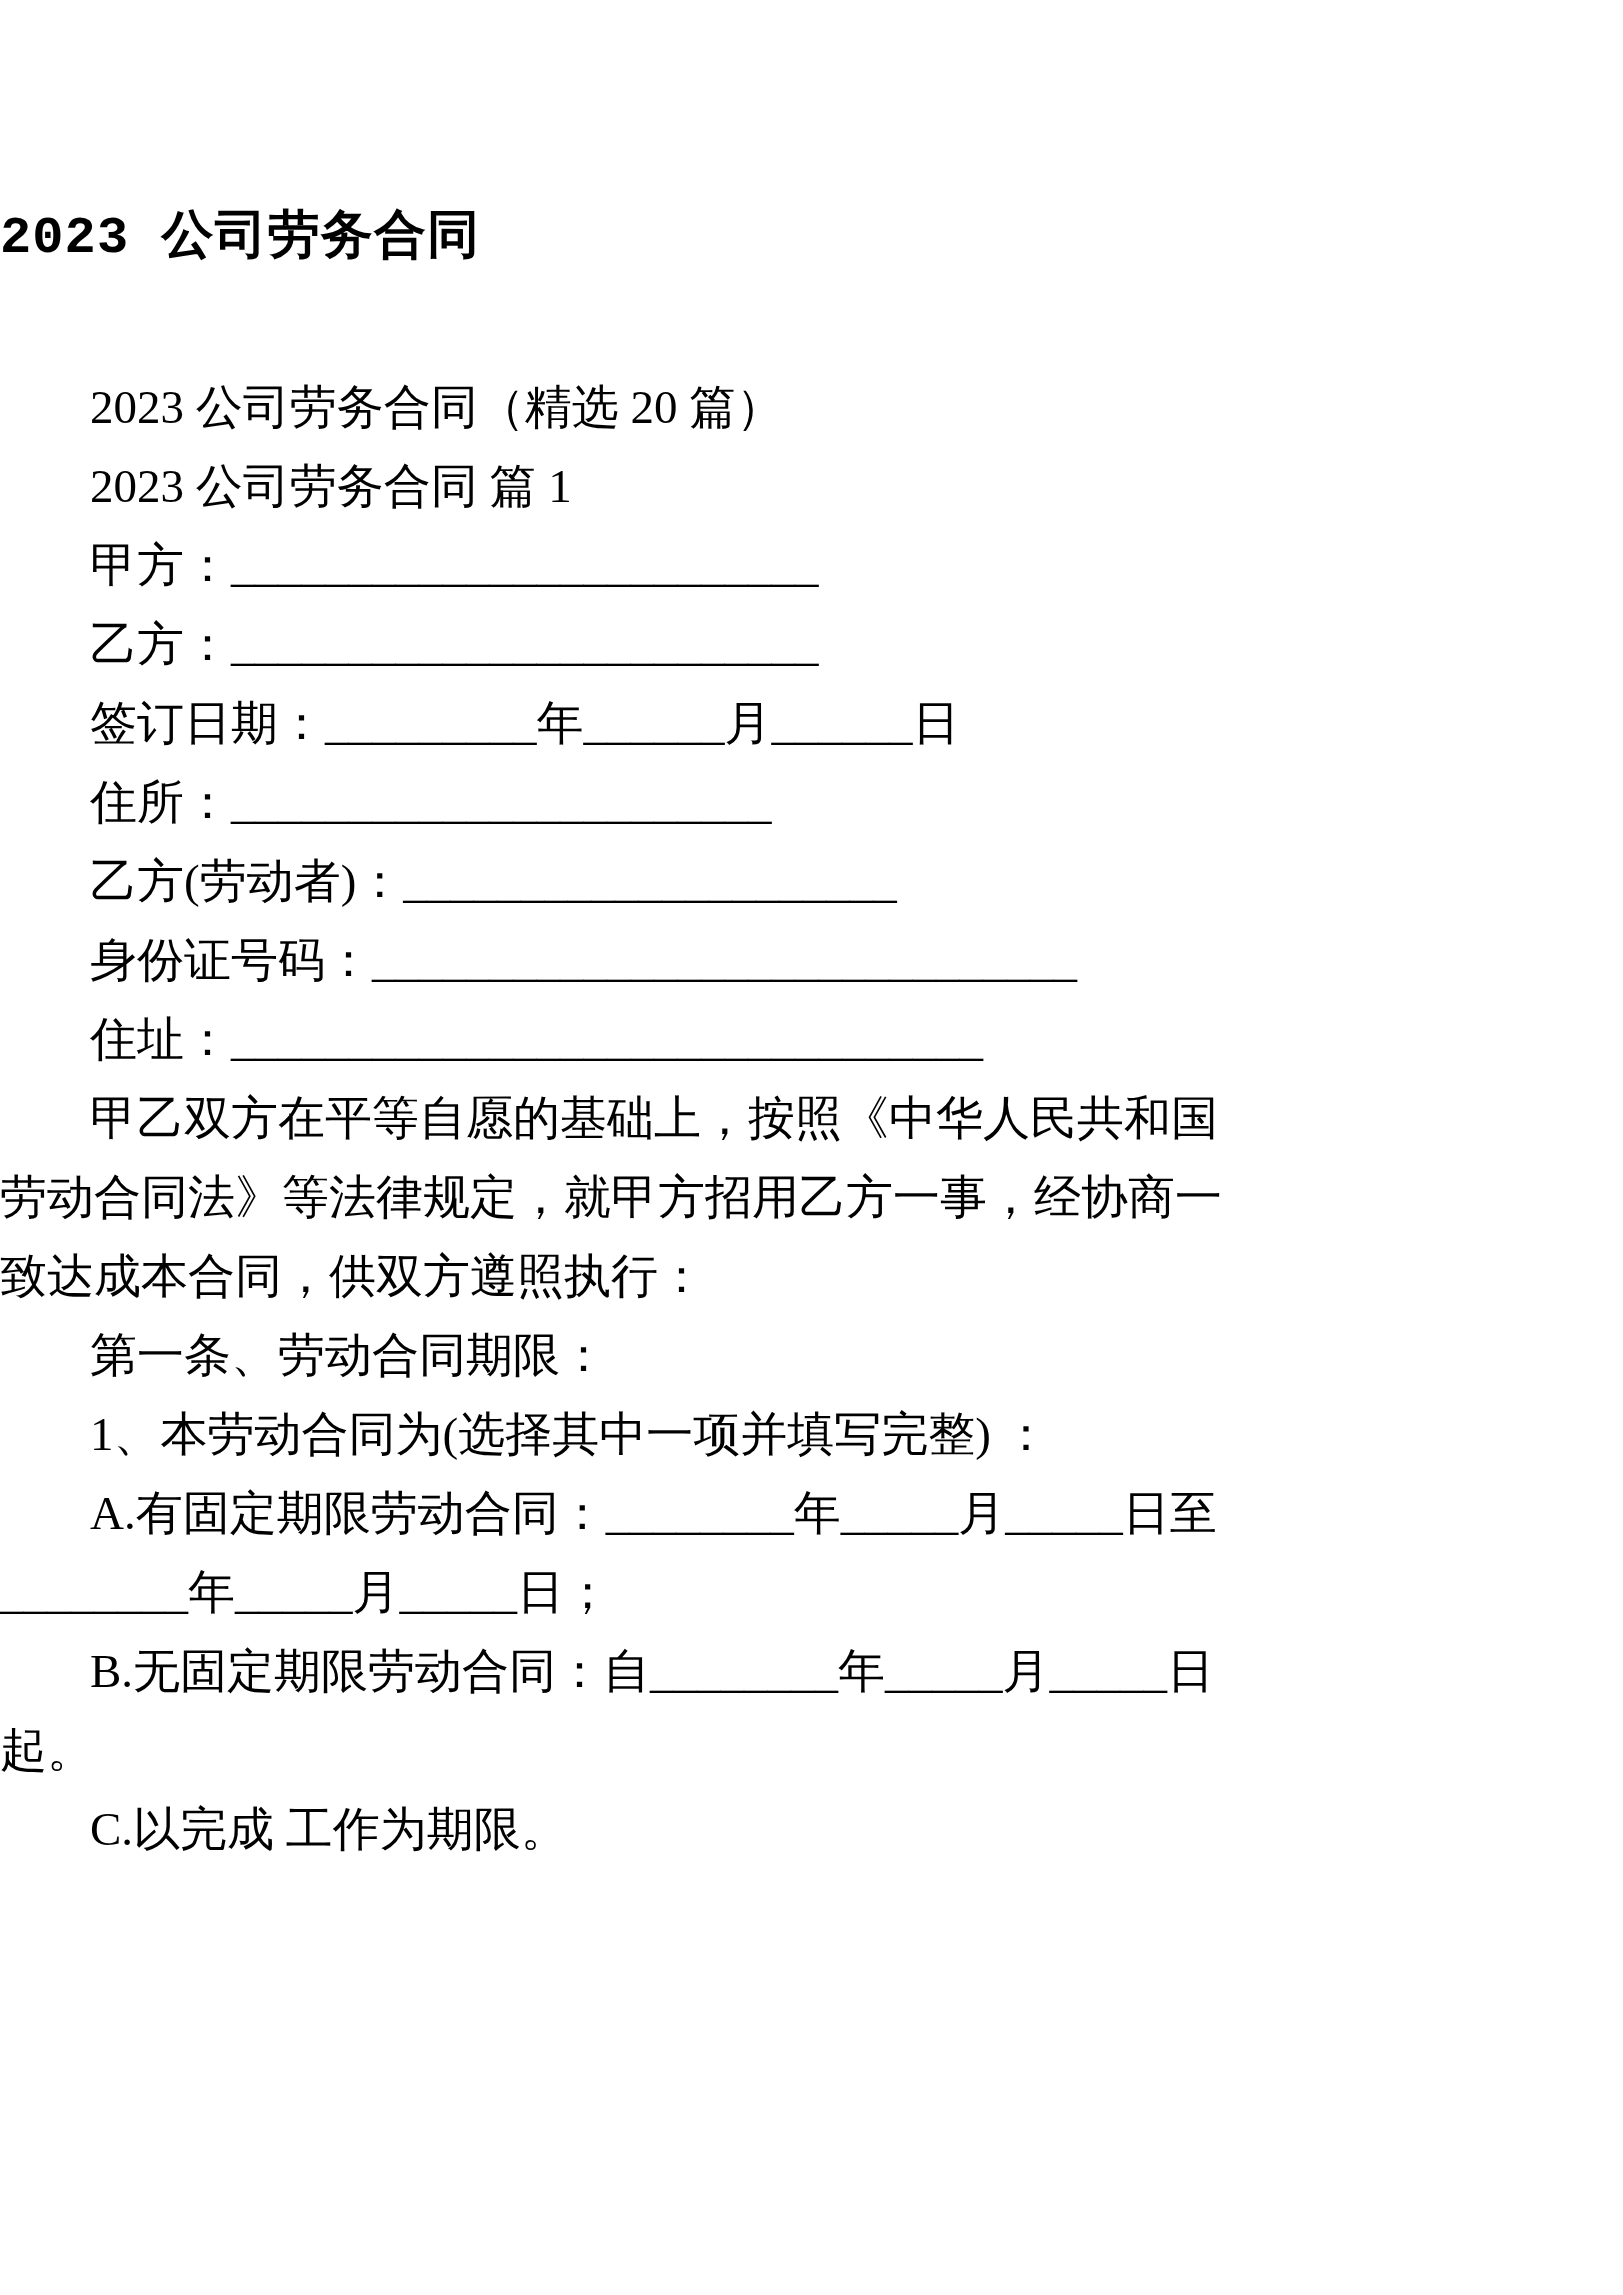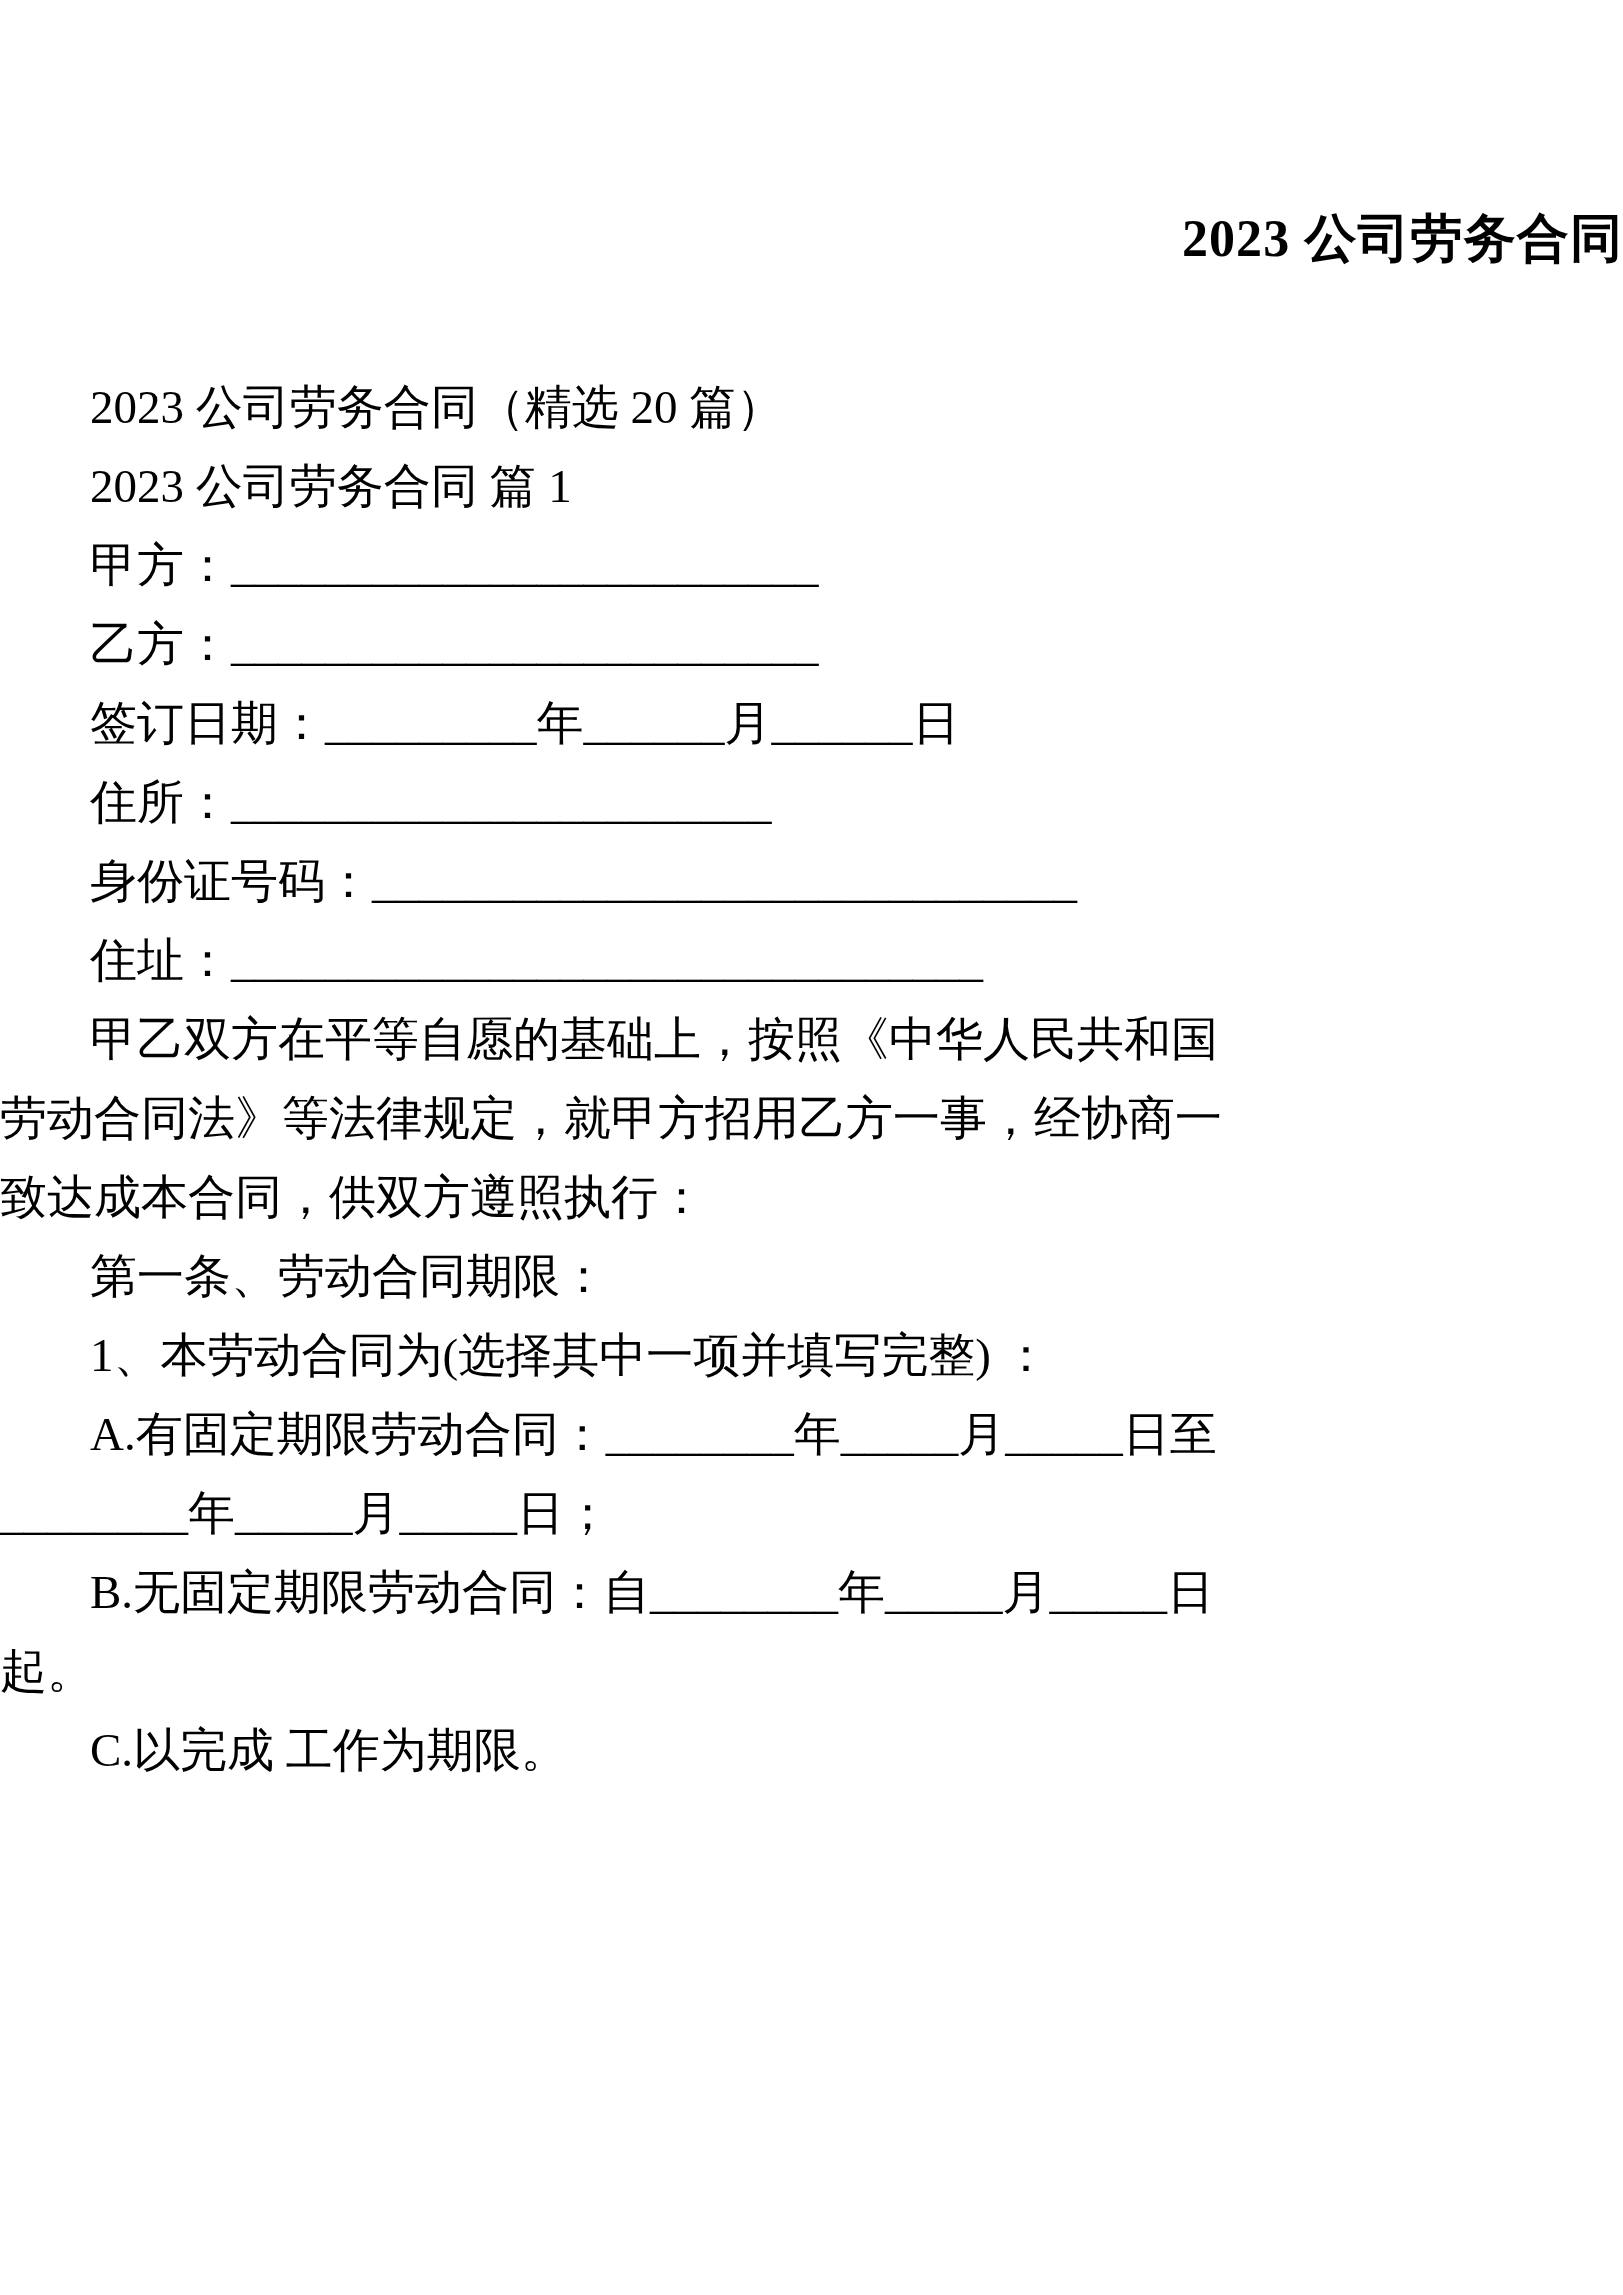--- a/index.html
+++ b/index.html
@@ -12,22 +12,22 @@
     position: relative;
     width: 1623px;
     height: 2295px;
     margin: 0 auto;
     background: var(--bg, #ffffff);
     color: var(--fg, #000000);
     overflow: hidden;
   }
   .doc-title {
     margin: 197px 0 0 0;
-    text-align: right;
-    font-family: Liberation Serif, serif;
+    text-align: left;
+    font-family: Liberation Mono, monospace;
     font-weight: bold;
     font-size: 52px;
     line-height: 84px;
     letter-spacing: 1.1px;
   }
   .doc-body {
     margin-top: 87px;
     padding-right: 236px;
     font-family: "Liberation Serif", "DejaVu Serif", serif;
     font-size: 47px;
@@ -49,20 +49,21 @@
 
   <h1 class="doc-title">2023 公司劳务合同</h1>
 
   <div class="doc-body">
     <div class="line indent">2023 公司劳务合同（精选 20 篇）</div>
     <div class="line indent">2023 公司劳务合同 篇 1</div>
     <div class="line indent">甲方：_________________________</div>
     <div class="line indent">乙方：_________________________</div>
     <div class="line indent">签订日期：_________年______月______日</div>
     <div class="line indent">住所：_______________________</div>
+    <div class="line indent">乙方(劳动者)：_____________________</div>
     <div class="line indent">身份证号码：______________________________</div>
     <div class="line indent">住址：________________________________</div>
     <div class="line indent">甲乙双方在平等自愿的基础上，按照《中华人民共和国</div>
     <div class="line">劳动合同法》等法律规定，就甲方招用乙方一事，经协商一</div>
     <div class="line">致达成本合同，供双方遵照执行：</div>
     <div class="line indent">第一条、劳动合同期限：</div>
     <div class="line indent">1、本劳动合同为(选择其中一项并填写完整) ：</div>
     <div class="line indent">A.有固定期限劳动合同：________年_____月_____日至</div>
     <div class="line">________年_____月_____日；</div>
     <div class="line indent">B.无固定期限劳动合同：自________年_____月_____日</div>

